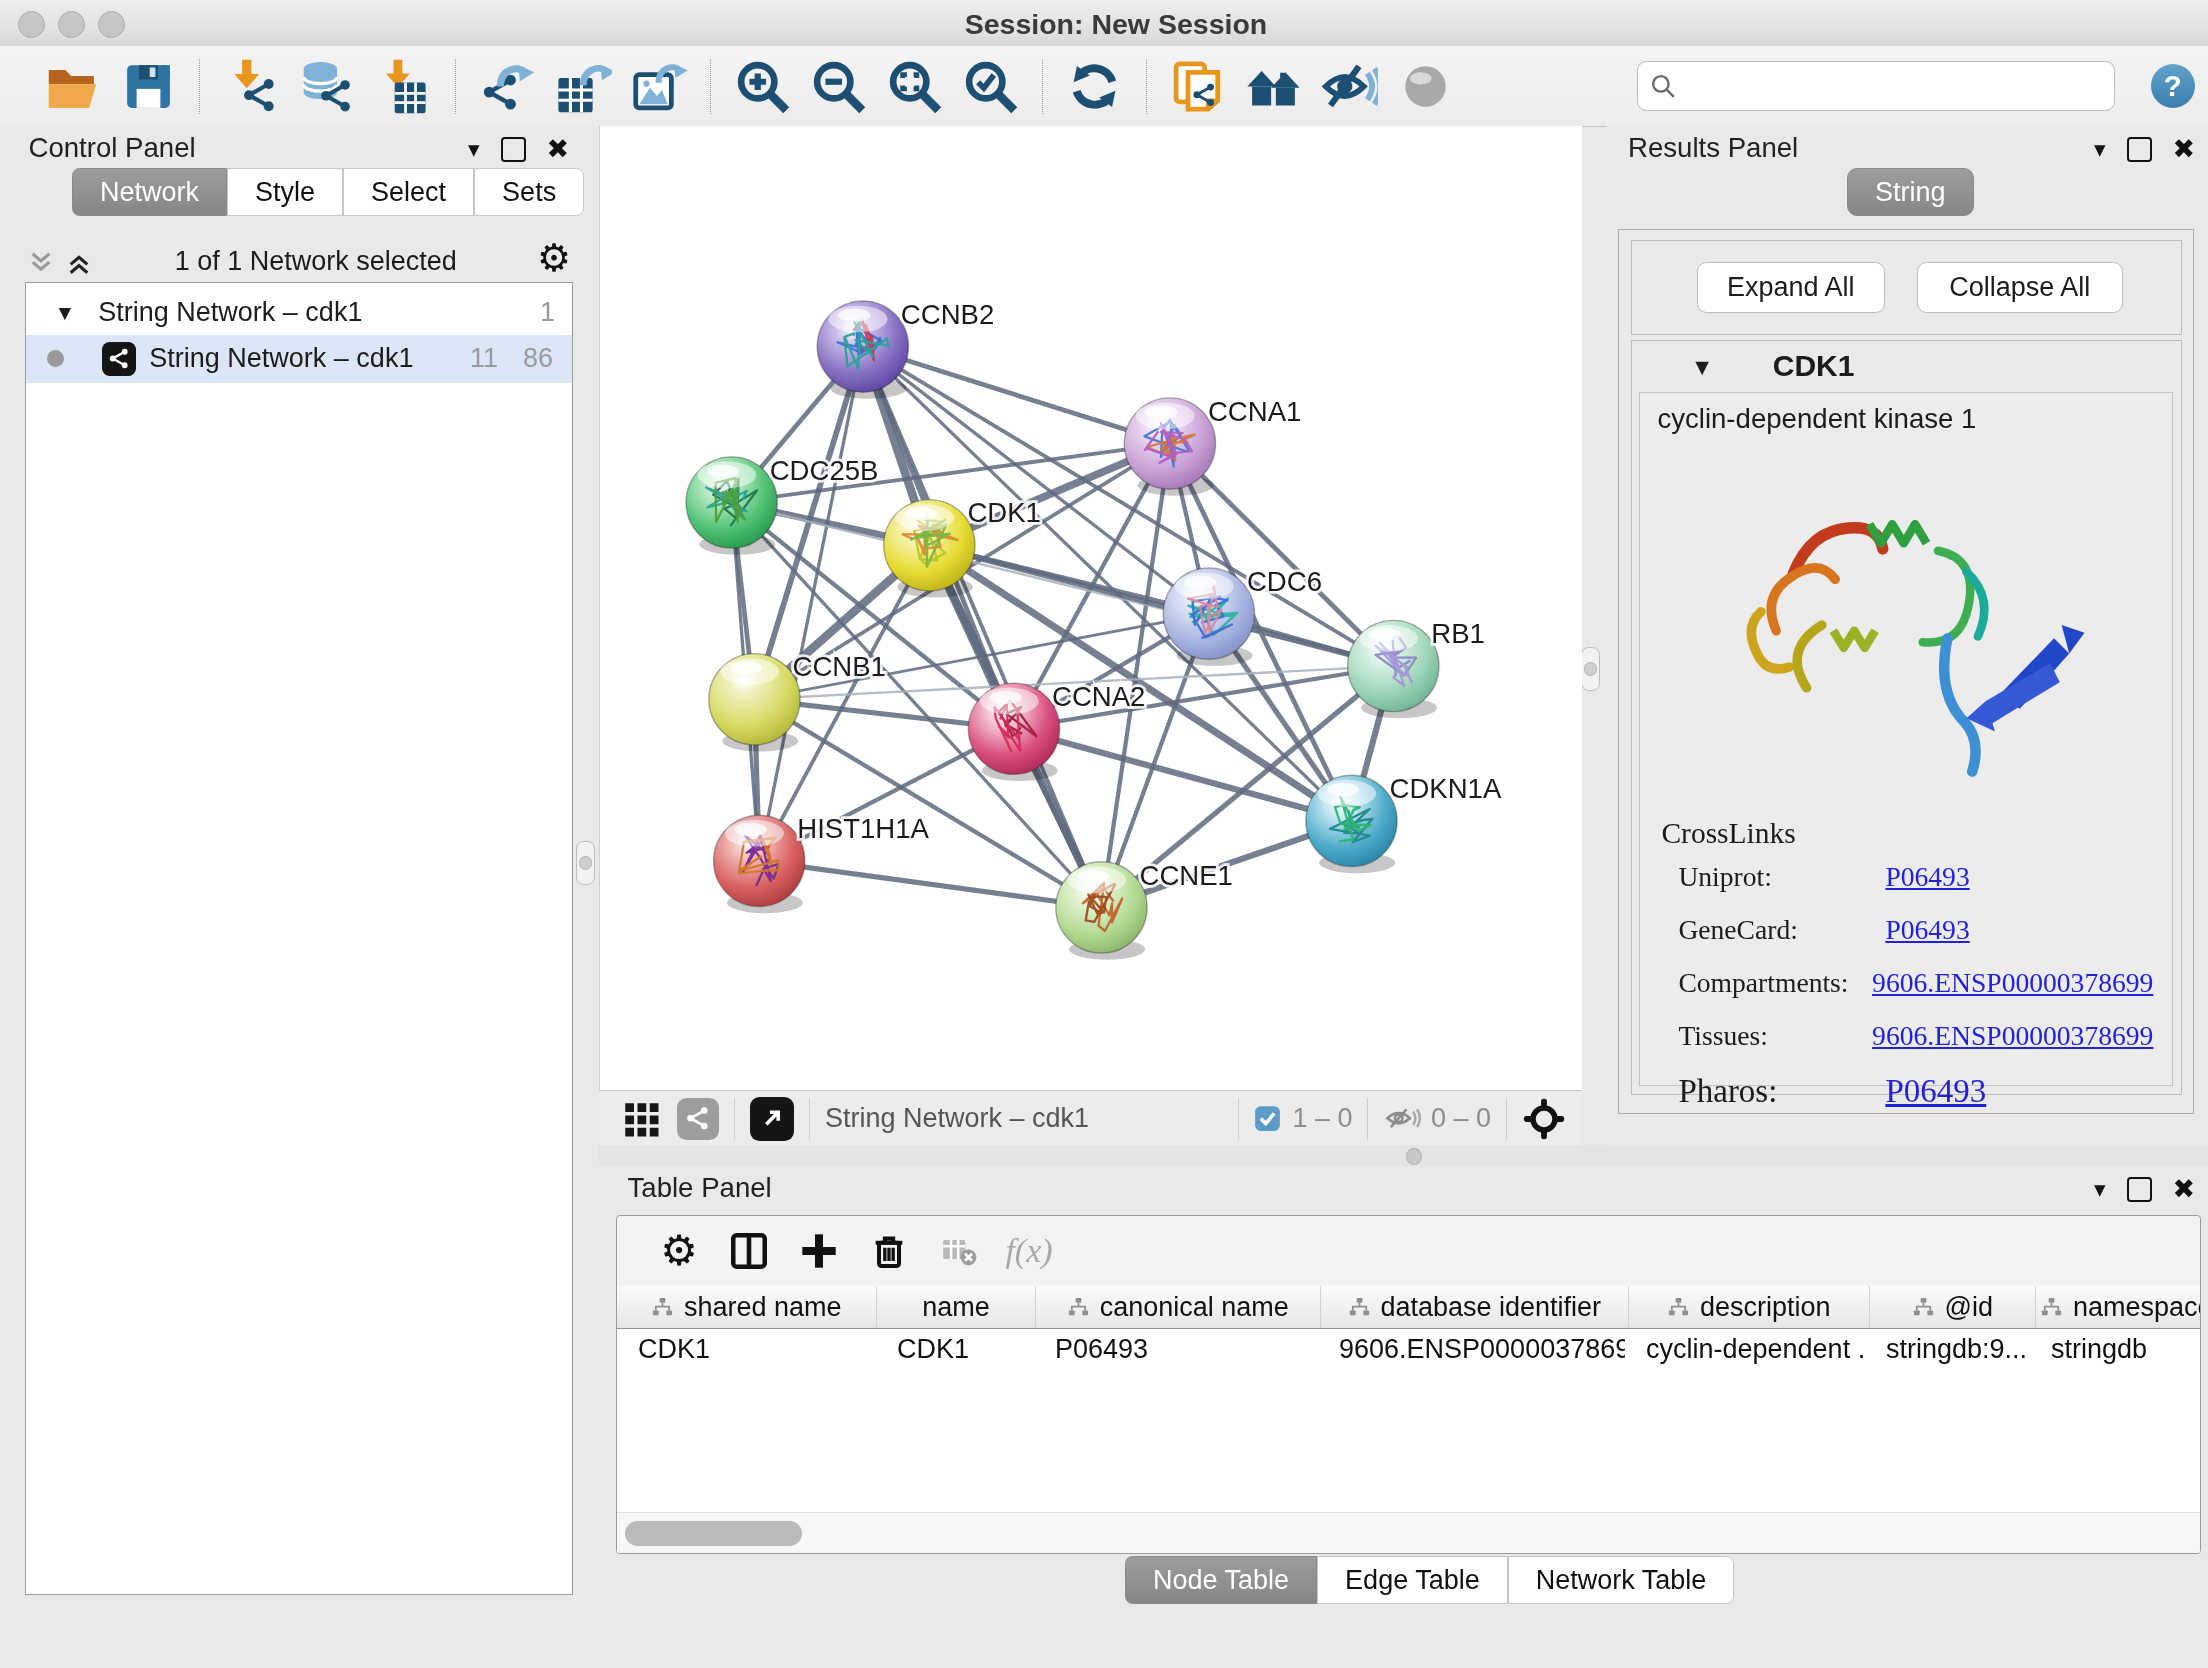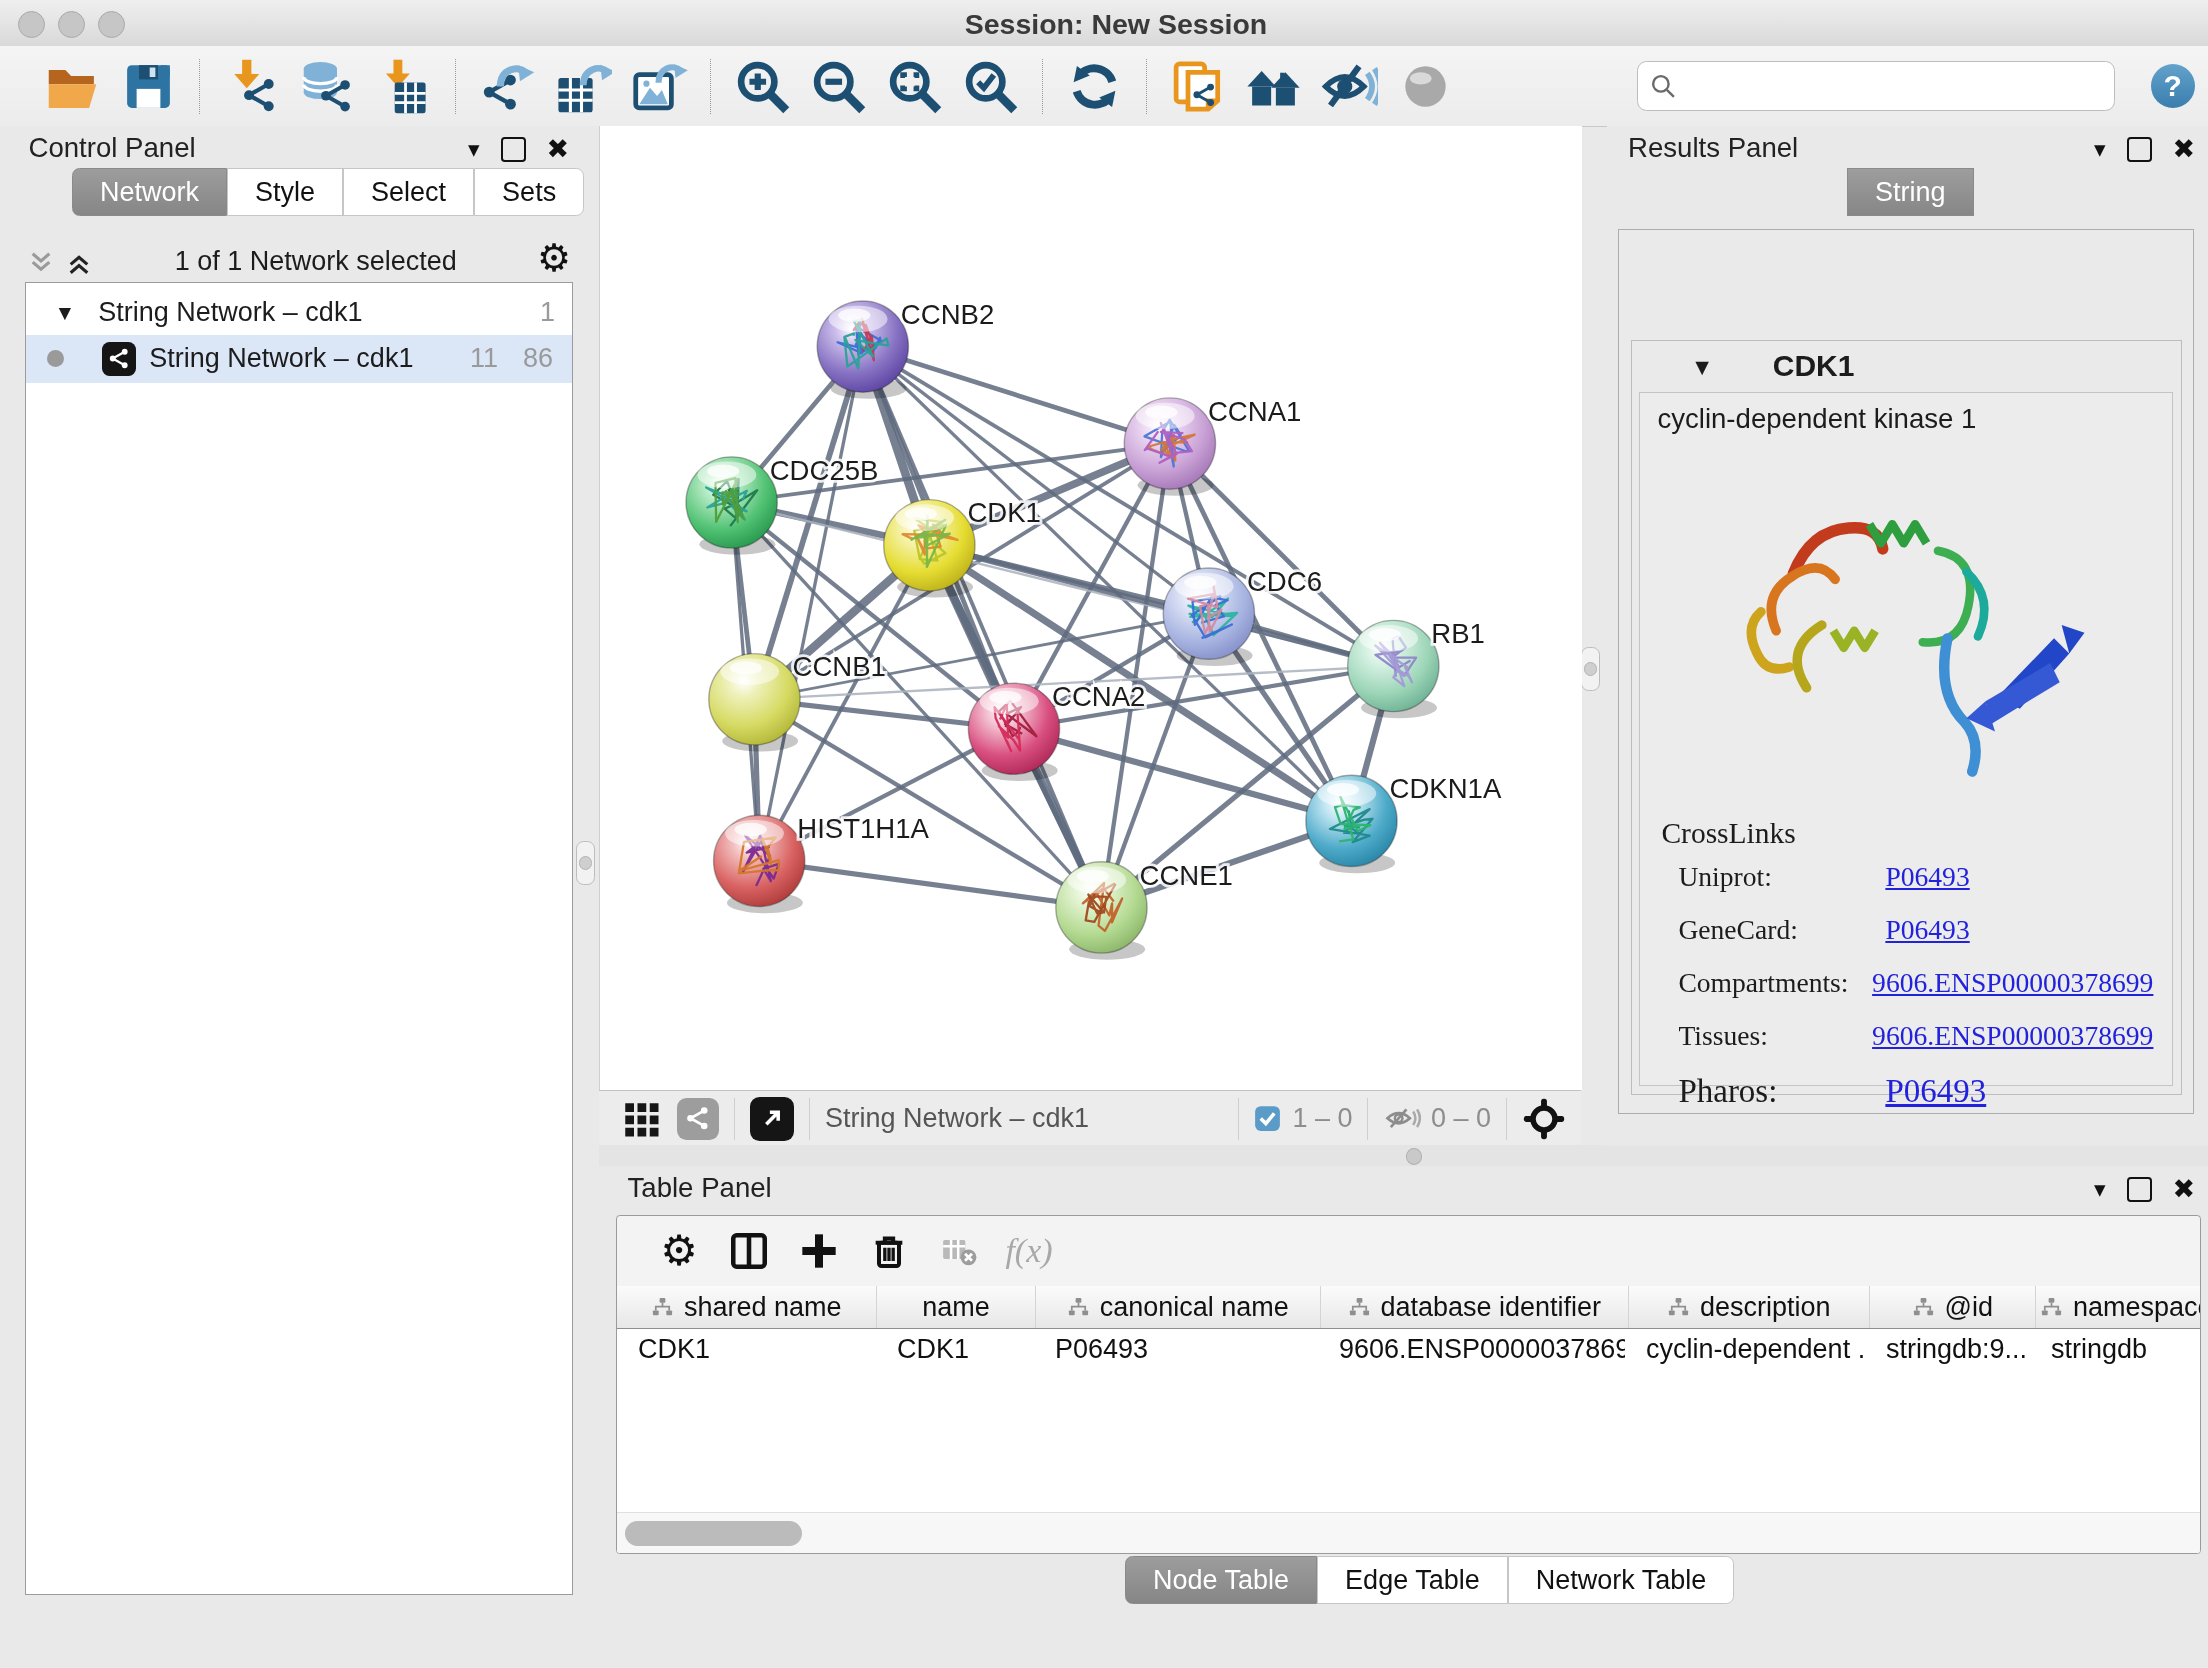--- a/index.html
+++ b/index.html
@@ -31,21 +31,21 @@
   
   .panel-title{font-size:27.6px;color:#222;}
   .win-controls{position:absolute;display:flex;align-items:center;gap:21px;}
   .wc-drop{font-size:23px;color:#111;line-height:1;}
   .wc-float{width:21px;height:21px;border:2.9px solid #111;border-radius:3.8px;}
   .wc-close{font-size:27px;color:#111;font-weight:bold;line-height:1;}
   .seg-tab{height:46px;padding:0 27px;display:flex;align-items:center;justify-content:center;
     font-size:27px;background:#fff;border:1px solid #c6c6c6;color:#111;}
   .seg-tab.first{border-radius:7.6px 0 0 7.6px;}
   .seg-tab.last{border-radius:0 7.6px 7.6px 0;}
-  .seg-tab.only{border-radius:0;text-align:right;}
+  .seg-tab.only{border-radius:10px;text-align:right;}
   .seg-tab.active{background:linear-gradient(#9d9d9d,#868686);color:#fff;border-color:#8a8a8a;}
   
   .control-panel{position:absolute;left:0;top:126px;width:599px;height:1482px;background:#e9e9e9;padding-left:43px;}
   .cp-tabs{position:absolute;left:72px;top:42px;display:flex;}
   .cp-toolrow{position:absolute;left:25px;top:107px;width:546px;height:44px;display:flex;align-items:flex-end;}
   .cp-status{flex:1;text-align:center;font-size:27px;color:#1c1c1c;}
   .gear-glyph{font-size:38px;color:#111;line-height:1;}
   .cp-list{position:absolute;left:25px;top:156px;width:546px;height:1311px;background:#fff;
     border:1.9px solid #9c9c9c;}
   .cp-row{position:relative;height:44px;display:flex;align-items:center;font-size:27px;}
@@ -635,20 +635,24 @@
 
   <div class="results-panel">
     <div class="panel-title" style="position:absolute;left:21px;top:5.7px">Results Panel</div>
     <div class="win-controls" style="left:487px;top:9.5px">
       <span class="wc-drop">▾</span>
       <span class="wc-float"></span>
       <span class="wc-close">✖</span>
     </div>
     <div class="seg-tab only active" style="position:absolute;left:240px;top:42px">String</div>
     <div class="rp-box">
+      <div class="rp-btnbox">
+        <div class="rp-btn" style="left:65px;width:186px">Expand All</div>
+        <div class="rp-btn" style="left:285px;width:204px">Collapse All</div>
+      </div>
       <div class="rp-entry">
         <span style="position:absolute;left:59px;top:13.3px;font-size:23px">▼</span>
         <span style="position:absolute;left:141px;top:7.6px;font-size:30px;font-weight:bold">CDK1</span>
         <div class="rp-entry-inner">
           <div style="position:absolute;left:17px;top:9.5px;font-size:27.6px">cyclin-dependent kinase 1</div>
           <svg viewBox="0 0 380 330" style="position:absolute;left:68px;top:76px;width:399px;height:314px">
             <path d="M70 110 q18 -45 58 -48 q32 -3 36 22" stroke="#c23b1c" stroke-width="12" fill="none" stroke-linecap="round"></path>
             <path d="M52 170 q-16 -38 18 -58 q28 -18 44 4" stroke="#d8761f" stroke-width="10" fill="none" stroke-linecap="round"></path>
             <path d="M36 150 q-18 16 -4 44 q10 22 34 14" stroke="#cda41c" stroke-width="10" fill="none" stroke-linecap="round"></path>
             <path d="M84 230 q-26 -40 16 -66" stroke="#b5a61c" stroke-width="10" fill="none" stroke-linecap="round"></path>

